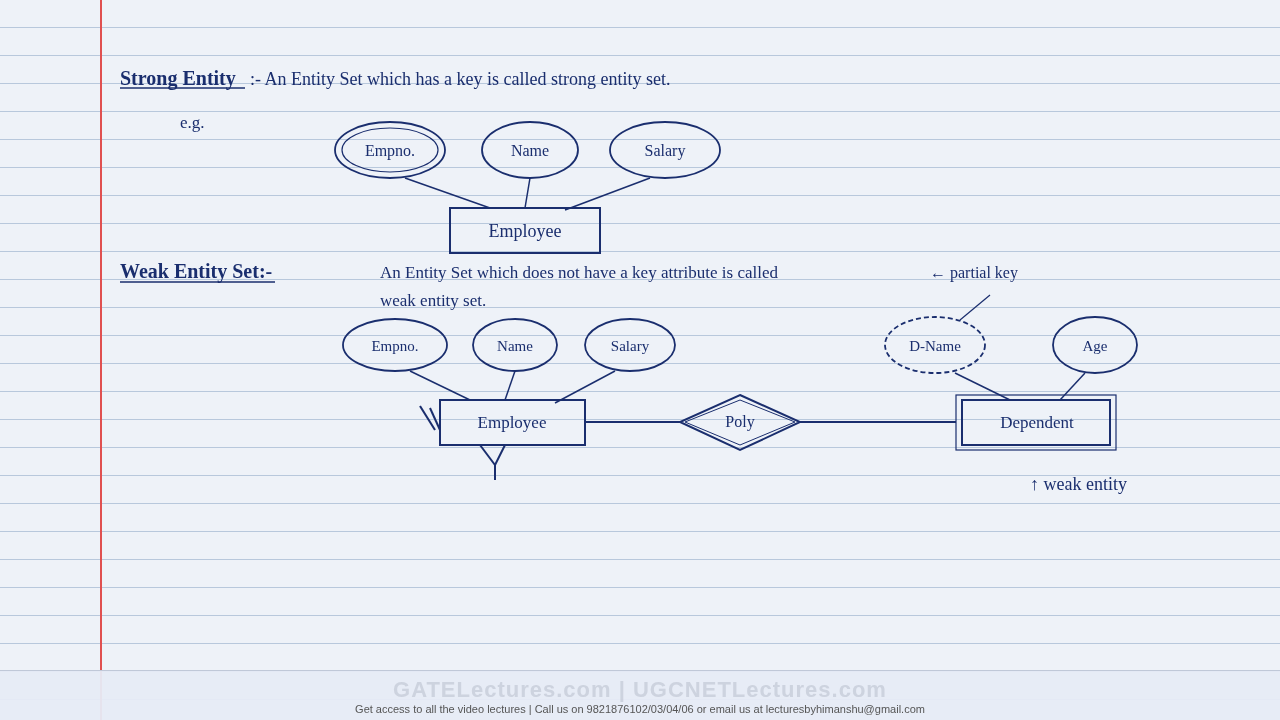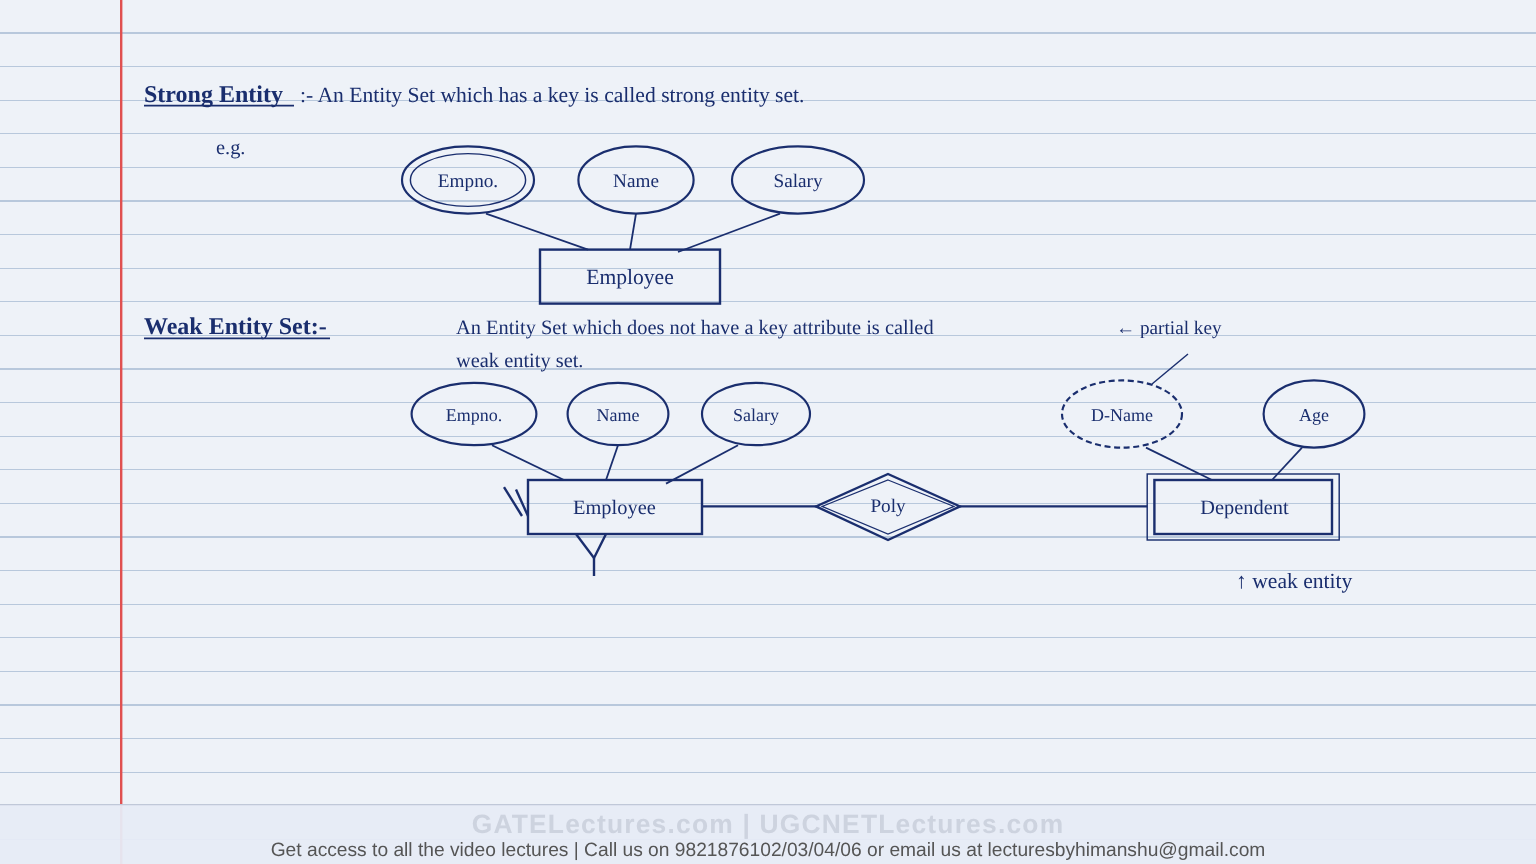--- a/index.html
+++ b/index.html
@@ -69,21 +69,21 @@
 
     .bottom-watermark {
       font-size: 22px;
       color: rgba(180,185,200,0.5);
       font-family: Arial, sans-serif;
       font-weight: bold;
       letter-spacing: 1px;
     }
 
     .bottom-text {
-      font-size: 16px;
+      font-size: 11px;
       color: #555;
       font-family: Arial, sans-serif;
     }
 
     
     .diagram-svg {
       position: absolute;
       top: 0;
       left: 0;
       width: 100%;

